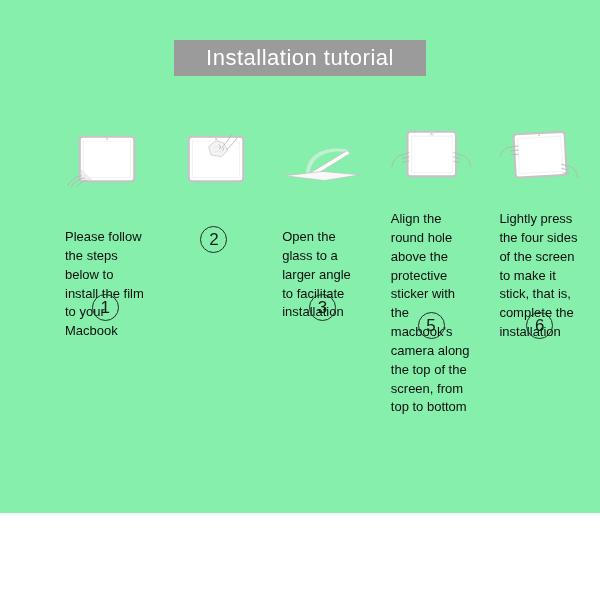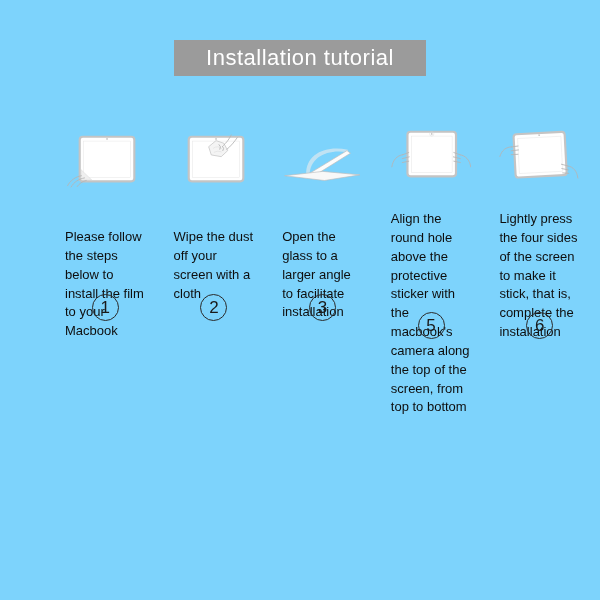--- a/index.html
+++ b/index.html
@@ -1,18 +1,18 @@
 <!DOCTYPE html>
 <html><head>
 <meta charset="utf-8">
 <style>
   * { margin: 0; padding: 0; box-sizing: border-box; }
   html, body { width: 600px; height: 600px; background: #ffffff;
     font-family: "Liberation Sans", sans-serif; }
-  .page { position: relative; width: 600px; height: 600px; background: #7dd3fc; overflow: hidden; }
+  .page { position: relative; width: 600px; height: 513px; background: #86efac; overflow: hidden; }
 
   .title-bar { width: 252px; height: 36px; margin: 40px auto 0; background: #9b9b9b;
     display: flex; align-items: center; justify-content: center; }
   .title-bar span { color: #ffffff; font-size: 22px; letter-spacing: .5px; }
 
   .grid { display: grid; grid-template-columns: repeat(5, 1fr); column-gap: 4px; row-gap: 16px;
     padding: 0 8px; margin-top: 26px; margin-left: 45px; }
   .cell { display: flex; flex-direction: column; padding: 0 12px; }
 
   .illus { width: 100%; }
@@ -74,21 +74,20 @@
           <polygon points="80,28 97,14 115,20 124,37 109,51 86,47" fill="#f4f4f4" stroke="#bdbdbd" stroke-width="1.5"></polygon>
           <path d="M90,32 q11,-8 21,1 M92,41 q9,-5 18,-1" stroke="#d4d4d4" stroke-width="1" fill="none"></path>
           <g stroke="#b5b5b5" stroke-width="2" fill="none" stroke-linecap="round">
             <path d="M132,1 C127,11 121,19 114,25"></path>
             <path d="M146,7 C139,17 131,27 122,34"></path>
             <path d="M104,23 q6,5 2,11"></path>
             <path d="M112,27 q5,5 1,10"></path>
           </g>
         </svg>
       </div>
-      <p class="caption">Wipe the dust off your screen with a cloth</p>
       <div class="badge-wrap">
         <span class="badge">2</span>
       </div>
     </section>
 
     <section class="cell row1">
       <div class="illus">
         <svg viewBox="0 0 186 122">
           <path d="M56,92 C54,46 100,24 152,35 L152,41 C106,32 64,52 64,93 Z" fill="#ececec" opacity="0.6"></path>
           <path d="M58,93 L150,37 L158,43 L68,99 Z" fill="#fcfcfc" stroke="#b9b9b9" stroke-width="1.5"></path>

